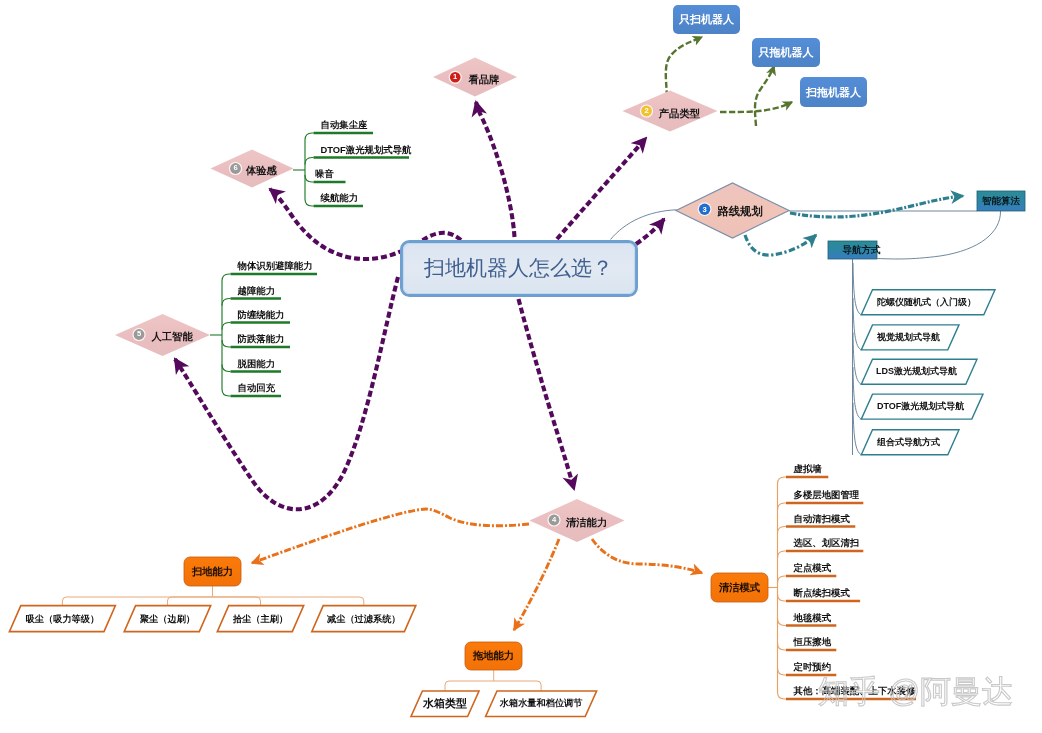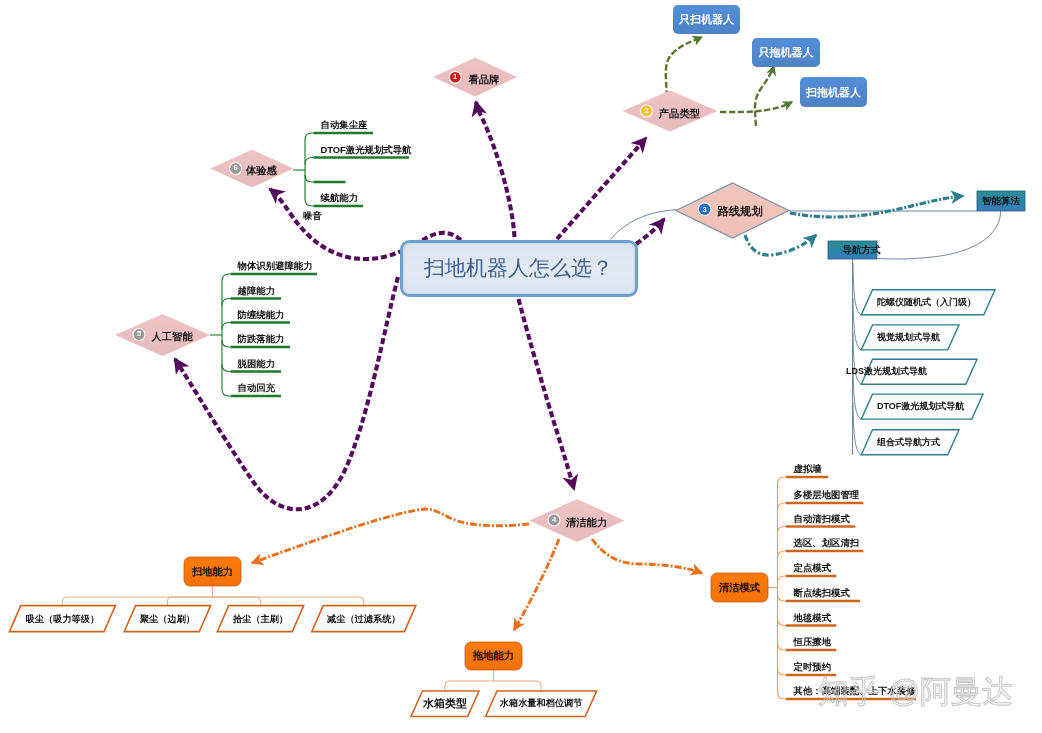--- a/index.html
+++ b/index.html
@@ -194,36 +194,36 @@
       <div class="txt ctr" style="left: 697.9px; top: 202.5px; width: 13.4px; height: 13.4px; line-height: 13.4px; font-size: 7.6px; color: rgb(255, 255, 255); font-weight: bold;">3</div>
       <div class="txt" style="left: 717.5px; top: 203px; height: 17px; line-height: 17px; font-size: 11.3px; color: rgb(21, 21, 21); font-weight: bold;">路线规划</div>
       <div class="txt ctr" style="left: 547.6px; top: 513.6px; width: 12.8px; height: 12.8px; line-height: 12.8px; font-size: 7.6px; color: rgb(255, 255, 255); font-weight: bold;">4</div>
       <div class="txt" style="left: 566px; top: 514.5px; height: 16px; line-height: 16px; font-size: 10.3px; color: rgb(21, 21, 21); font-weight: bold;">清洁能力</div>
       <div class="txt ctr" style="left: 132.6px; top: 328.1px; width: 12.8px; height: 12.8px; line-height: 12.8px; font-size: 7.6px; color: rgb(255, 255, 255); font-weight: bold;">5</div>
       <div class="txt" style="left: 151.5px; top: 329px; height: 16px; line-height: 16px; font-size: 10.3px; color: rgb(21, 21, 21); font-weight: bold;">人工智能</div>
       <div class="txt ctr" style="left: 229.1px; top: 162.1px; width: 12.8px; height: 12.8px; line-height: 12.8px; font-size: 7.6px; color: rgb(255, 255, 255); font-weight: bold;">6</div>
       <div class="txt" style="left: 246px; top: 163px; height: 16px; line-height: 16px; font-size: 10.3px; color: rgb(21, 21, 21); font-weight: bold;">体验感</div>
       <div class="txt" style="left: 320.5px; top: 117px; height: 15px; line-height: 15px; font-size: 9.4px; color: rgb(17, 17, 17); font-weight: bold;">自动集尘座</div>
       <div class="txt" style="left: 320.5px; top: 141.5px; height: 15px; line-height: 15px; font-size: 9.4px; color: rgb(17, 17, 17); font-weight: bold;">DTOF激光规划式导航</div>
-      <div class="txt" style="left: 303px; top: 166px; height: 15px; line-height: 15px; font-size: 9.4px; color: rgb(17, 17, 17); font-weight: bold; margin-top: 42px;">噪音</div>
+      <div class="txt" style="left: 315px; top: 166px; height: 15px; line-height: 15px; font-size: 9.4px; color: rgb(17, 17, 17); font-weight: bold;">噪音</div>
       <div class="txt" style="left: 320.5px; top: 190px; height: 15px; line-height: 15px; font-size: 9.4px; color: rgb(17, 17, 17); font-weight: bold;">续航能力</div>
       <div class="txt" style="left: 237.5px; top: 258px; height: 15px; line-height: 15px; font-size: 9.4px; color: rgb(17, 17, 17); font-weight: bold;">物体识别避障能力</div>
       <div class="txt" style="left: 237.5px; top: 282.5px; height: 15px; line-height: 15px; font-size: 9.4px; color: rgb(17, 17, 17); font-weight: bold;">越障能力</div>
       <div class="txt" style="left: 237.5px; top: 306.5px; height: 15px; line-height: 15px; font-size: 9.4px; color: rgb(17, 17, 17); font-weight: bold;">防缠绕能力</div>
       <div class="txt" style="left: 237.5px; top: 331px; height: 15px; line-height: 15px; font-size: 9.4px; color: rgb(17, 17, 17); font-weight: bold;">防跌落能力</div>
       <div class="txt" style="left: 237.5px; top: 355.5px; height: 15px; line-height: 15px; font-size: 9.4px; color: rgb(17, 17, 17); font-weight: bold;">脱困能力</div>
       <div class="txt" style="left: 237.5px; top: 380px; height: 15px; line-height: 15px; font-size: 9.4px; color: rgb(17, 17, 17); font-weight: bold;">自动回充</div>
       <div class="txt ctr" style="left: 673px; top: 5px; width: 67px; height: 29px; line-height: 29px; font-size: 11px; color: rgb(255, 255, 255); font-weight: bold;">只扫机器人</div>
       <div class="txt ctr" style="left: 752px; top: 38px; width: 68px; height: 29px; line-height: 29px; font-size: 11px; color: rgb(255, 255, 255); font-weight: bold;">只拖机器人</div>
       <div class="txt ctr" style="left: 800px; top: 77px; width: 67px; height: 30px; line-height: 30px; font-size: 11px; color: rgb(255, 255, 255); font-weight: bold;">扫拖机器人</div>
       <div class="txt ctr" style="left: 977px; top: 191px; width: 48px; height: 20px; line-height: 20px; font-size: 9.5px; color: rgb(10, 26, 34); font-weight: bold;">智能算法</div>
       <div class="txt ctr" style="left: 828px; top: 241px; width: 49px; height: 18px; line-height: 18px; font-size: 9.5px; color: rgb(10, 26, 34); font-weight: bold; margin-left: 9px;">导航方式</div>
       <div class="txt" style="left: 877px; top: 289.8px; height: 25px; line-height: 25px; font-size: 9px; color: rgb(17, 17, 17); font-weight: bold;">陀螺仪随机式（入门级）</div>
       <div class="txt" style="left: 877px; top: 324.9px; height: 25px; line-height: 25px; font-size: 9px; color: rgb(17, 17, 17); font-weight: bold;">视觉规划式导航</div>
-      <div class="txt" style="left: 846px; top: 359.3px; height: 25px; line-height: 25px; font-size: 9px; color: rgb(17, 17, 17); font-weight: bold;">LDS激光规划式导航</div>
+      <div class="txt" style="left: 876px; top: 359.3px; height: 25px; line-height: 25px; font-size: 9px; color: rgb(17, 17, 17); font-weight: bold;">LDS激光规划式导航</div>
       <div class="txt" style="left: 877px; top: 394.1px; height: 25px; line-height: 25px; font-size: 9px; color: rgb(17, 17, 17); font-weight: bold;">DTOF激光规划式导航</div>
       <div class="txt" style="left: 877px; top: 429.7px; height: 25px; line-height: 25px; font-size: 9px; color: rgb(17, 17, 17); font-weight: bold;">组合式导航方式</div>
       <div class="txt ctr" style="left: 184px; top: 557px; width: 57px; height: 29px; line-height: 29px; font-size: 10.3px; color: rgb(26, 13, 5); font-weight: bold;">扫地能力</div>
       <div class="txt ctr" style="left: 465px; top: 642px; width: 57px; height: 28px; line-height: 28px; font-size: 10.3px; color: rgb(26, 13, 5); font-weight: bold;">拖地能力</div>
       <div class="txt ctr" style="left: 711px; top: 573px; width: 57px; height: 29px; line-height: 29px; font-size: 10.3px; color: rgb(26, 13, 5); font-weight: bold;">清洁模式</div>
       <div class="txt ctr" style="left: 20.8px; top: 605.6px; width: 83.2px; height: 26px; line-height: 26px; font-size: 9.2px; color: rgb(17, 17, 17); font-weight: bold;">吸尘（吸力等级）</div>
       <div class="txt ctr" style="left: 135.6px; top: 605.6px; width: 63.7px; height: 26px; line-height: 26px; font-size: 9.2px; color: rgb(17, 17, 17); font-weight: bold;">聚尘（边刷）</div>
       <div class="txt ctr" style="left: 228.7px; top: 605.6px; width: 63.6px; height: 26px; line-height: 26px; font-size: 9.2px; color: rgb(17, 17, 17); font-weight: bold;">拾尘（主刷）</div>
       <div class="txt ctr" style="left: 323.2px; top: 605.6px; width: 81.2px; height: 26px; line-height: 26px; font-size: 9.2px; color: rgb(17, 17, 17); font-weight: bold;">减尘（过滤系统）</div>
       <div class="txt ctr" style="left: 422.4px; top: 691px; width: 45.2px; height: 25.5px; line-height: 25.5px; font-size: 11px; color: rgb(17, 17, 17); font-weight: bold;">水箱类型</div>

